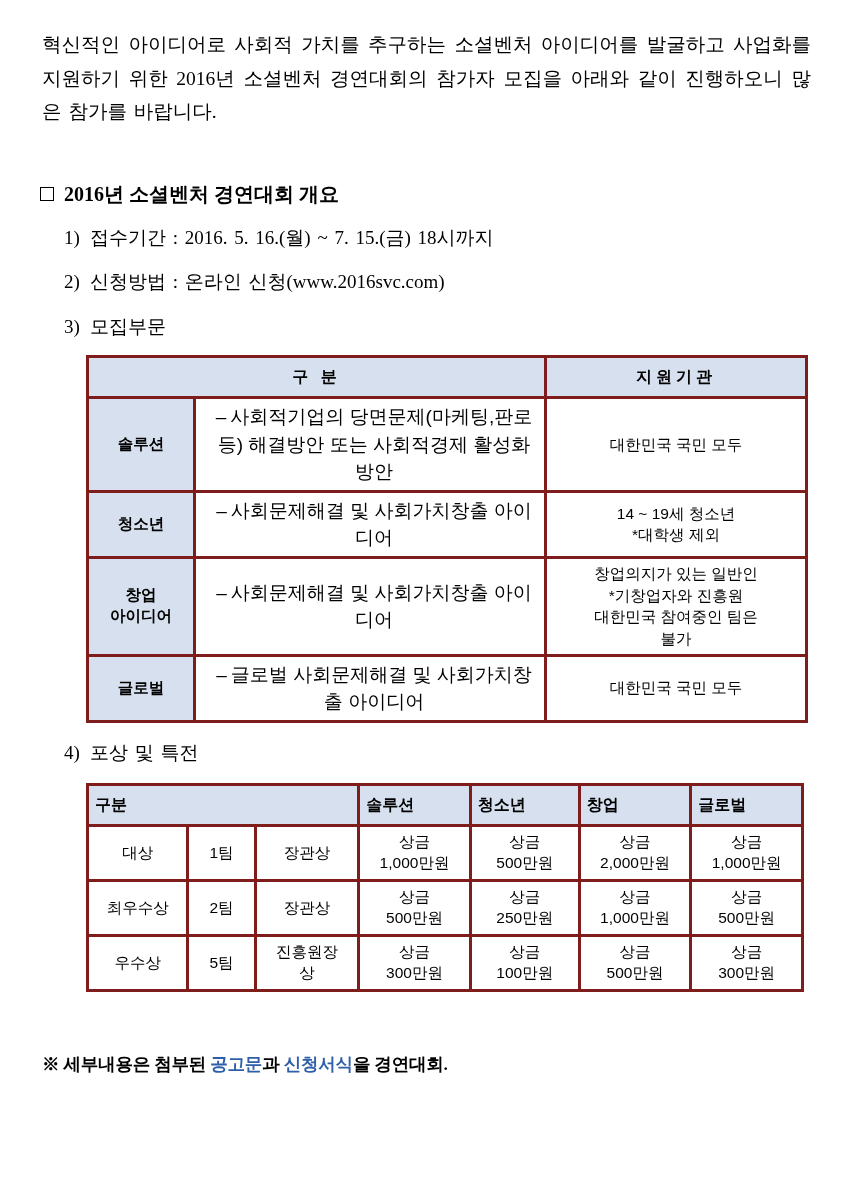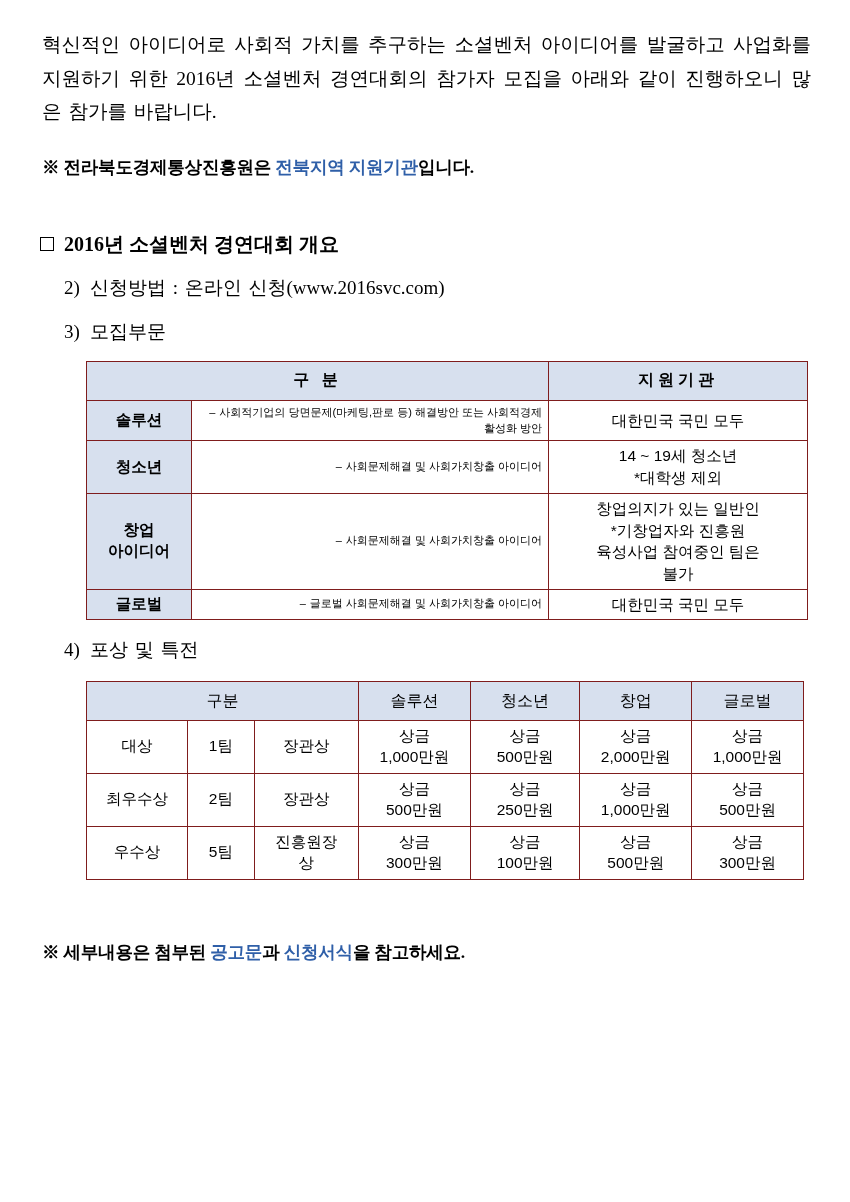--- a/index.html
+++ b/index.html
@@ -76,21 +76,21 @@
 
   
   .tbl-wrap1 {
     margin: 14px 0 0 48px;
   }
   table.t {
     border-collapse: collapse;
     font-family: "Liberation Sans", sans-serif;
   }
   table.t td, table.t th {
-    border: 1px solid #7f1d1d;
+    border: 3px solid #7f1d1d;
     padding: 4px 6px;
     font-size: 15.5px;
     font-weight: normal;
     vertical-align: middle;
   }
   .t1 { width: 722px; }
   .t1 .hd {
     background: #d7e0ee;
     text-align: center;
     font-weight: bold;
@@ -100,42 +100,42 @@
   }
   .t1 .cat {
     background: #d7e0ee;
     text-align: center;
     font-weight: bold;
     font-size: 15.5px;
     width: 92px;
     line-height: 1.35;
   }
   .t1 .desc {
-    text-align: right;
+    text-align: center;
     padding-left: 14px;
     line-height: 1.45;
-    font-size: 11px;
+    font-size: 19px;
   }
   .t1 .qual {
     text-align: center;
     line-height: 1.4;
     width: 246px;
     font-size: 15.5px;
   }
   .dash { margin-right: 4px; }
 
   
   .tbl-wrap2 {
     margin: 16px 0 0 48px;
   }
   .t2 { width: 718px; }
   .t2 .hd {
     background: #d7e0ee;
-    text-align: center;
-    font-weight: normal;
+    text-align: left;
+    font-weight: bold;
     font-size: 16px;
     height: 30px;
   }
   .t2 td {
     text-align: center;
     line-height: 1.35;
     font-size: 15.5px;
     height: 44px;
   }
   .t2 .c1 { width: 104px; }
@@ -154,31 +154,29 @@
 </head>
 <body>
 
 <div class="page">
 
 
   <div class="intro">
     <p>혁신적인 아이디어로 사회적 가치를 추구하는 소셜벤처 아이디어를 발굴하고 사업화를 지원하기 위한 2016년 소셜벤처 경연대회의 참가자 모집을 아래와 같이 진행하오니 많은 참가를 바랍니다.</p>
   </div>
 
-  <div class="notice-line">
-    <span>※</span>
-    <span>전라북도경제통상진흥원은</span>
-    <span class="blue">전북지역 지원기관</span><span>입니다.</span>
-  </div>
 
   <div class="section-head">
     <span class="sq"></span>
     <span>2016년 소셜벤처 경연대회 개요</span>
   </div>
 
+  <div class="item">
+    <span class="num">1)</span><span>접수기간 : 2016. 5. 16.(월) ~ 7. 15.(금) 18시까지</span>
+  </div>
 
   <div class="item">
     <span class="num">2)</span><span>신청방법 : 온라인 신청(www.2016svc.com)</span>
   </div>
 
   <div class="item">
     <span class="num">3)</span><span>모집부문</span>
   </div>
 
   <div class="tbl-wrap1">
@@ -198,21 +196,21 @@
         <td class="desc"><span class="dash">–</span><span>사회문제해결 및 사회가치창출 아이디어</span></td>
         <td class="qual" style="white-space:pre-line">14 ~ 19세 청소년
 *대학생 제외</td>
       </tr>
       <tr>
         <td class="cat" style="white-space:pre-line">창업
 아이디어</td>
         <td class="desc"><span class="dash">–</span><span>사회문제해결 및 사회가치창출 아이디어</span></td>
         <td class="qual" style="white-space:pre-line">창업의지가 있는 일반인
 *기창업자와 진흥원
-육성사업 참여중인 팀은
+대한민국 참여중인 팀은
 불가</td>
       </tr>
       <tr>
         <td class="cat">글로벌</td>
         <td class="desc"><span class="dash">–</span><span>글로벌 사회문제해결 및 사회가치창출 아이디어</span></td>
         <td class="qual">대한민국 국민 모두</td>
       </tr>
     </tbody>
       </table>
   </div>
@@ -272,16 +270,16 @@
 300만원</td>
       </tr>
     </tbody>
       </table>
   </div>
 
   <div class="footnote">
     <span>※</span>
     <span>세부내용은 첨부된</span>
     <span class="blue">공고문</span><span>과</span>
-    <span class="blue">신청서식</span><span>을 참고하세요.</span>
+    <span class="blue">신청서식</span><span>을 경연대회.</span>
   </div>
 
 </div>
 
 </body></html>

